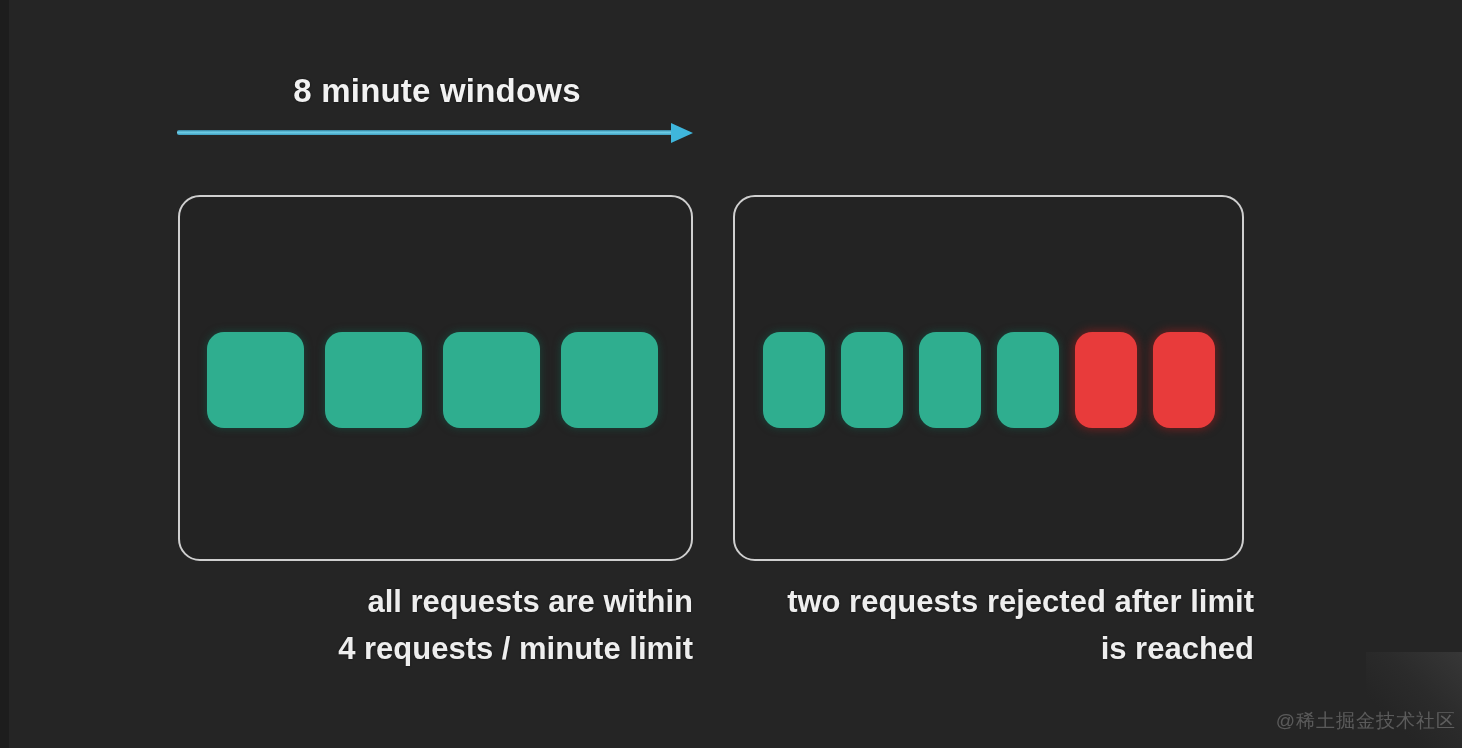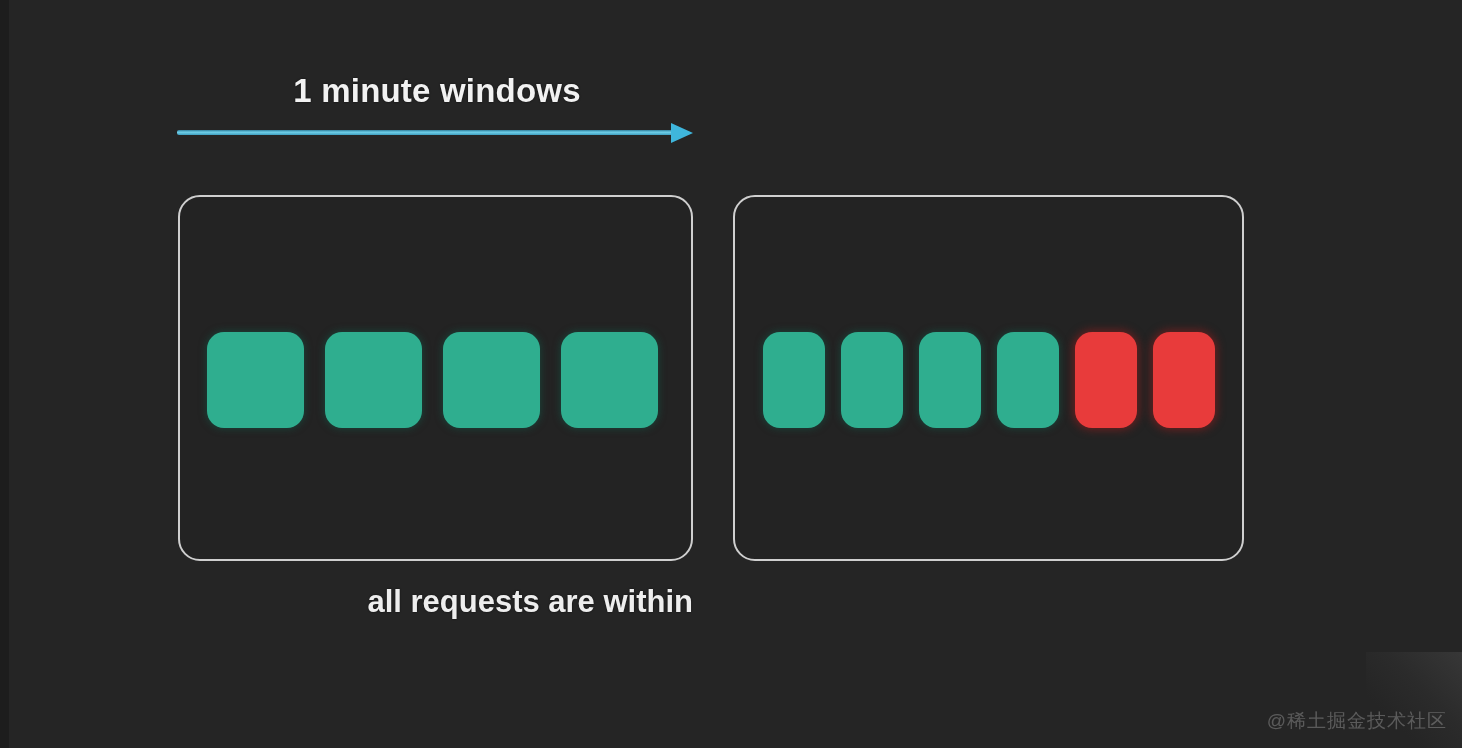--- a/index.html
+++ b/index.html
@@ -151,65 +151,70 @@
     right: 0;
     bottom: 0;
     width: 96px;
     height: 96px;
     background: linear-gradient(225deg, #3a3a3a 0%, #2c2c2c 40%, #252525 72%);
     opacity: 0.85;
   }
 
   #watermark {
     position: absolute;
-    right: 15px;
+    right: 6px;
     bottom: 14px;
     color: rgba(215, 215, 215, 0.30);
     font-size: 19px;
     font-weight: 400;
     letter-spacing: 1px;
     white-space: nowrap;
   }
 </style>
 </head>
 <body>
 
 <div id="left-edge-band"></div>
 
 <div id="stage">
 
   <div id="timeline">
-    <div id="timeline-label">1 minute windows</div>
+    <div id="timeline-label">8 minute windows</div>
     <div id="arrow">
       <div id="arrow-line"></div>
       <div id="arrow-head"></div>
     </div>
   </div>
 
   <div id="window-panel-left" class="window-panel">
     <div class="request-row">
       <div class="request-block allowed"></div>
       <div class="request-block allowed"></div>
       <div class="request-block allowed"></div>
       <div class="request-block allowed"></div>
     </div>
   </div>
 
   <div id="caption-left" class="caption">
     <span class="caption-line">all requests are within</span>
+    <span class="caption-line">4 requests / minute limit</span>
   </div>
 
   <div id="window-panel-right" class="window-panel">
     <div class="request-row">
       <div class="request-block allowed"></div>
       <div class="request-block allowed"></div>
       <div class="request-block allowed"></div>
       <div class="request-block allowed"></div>
       <div class="request-block rejected"></div>
       <div class="request-block rejected"></div>
     </div>
   </div>
 
+  <div id="caption-right" class="caption">
+    <span class="caption-line">two requests rejected after limit</span>
+    <span class="caption-line">is reached</span>
+  </div>
 
   <div id="corner-fold"></div>
   <div id="watermark">@稀土掘金技术社区</div>
 
 </div>
 
 </body></html>

